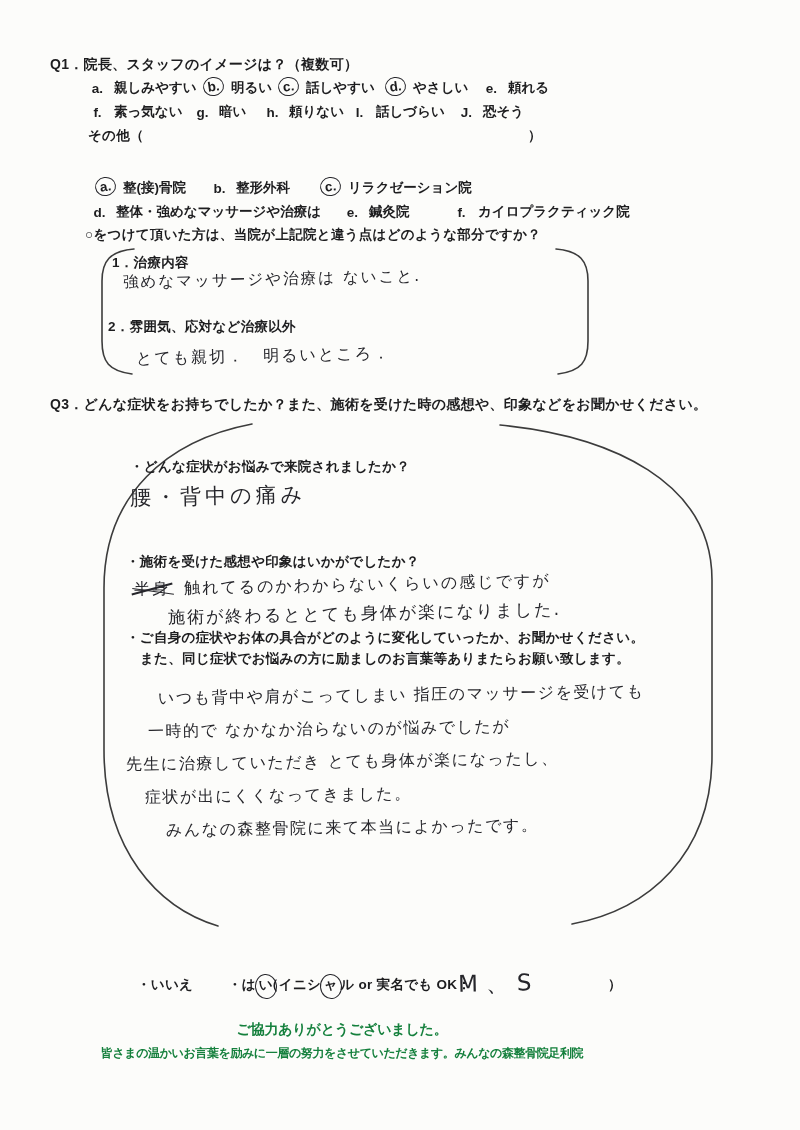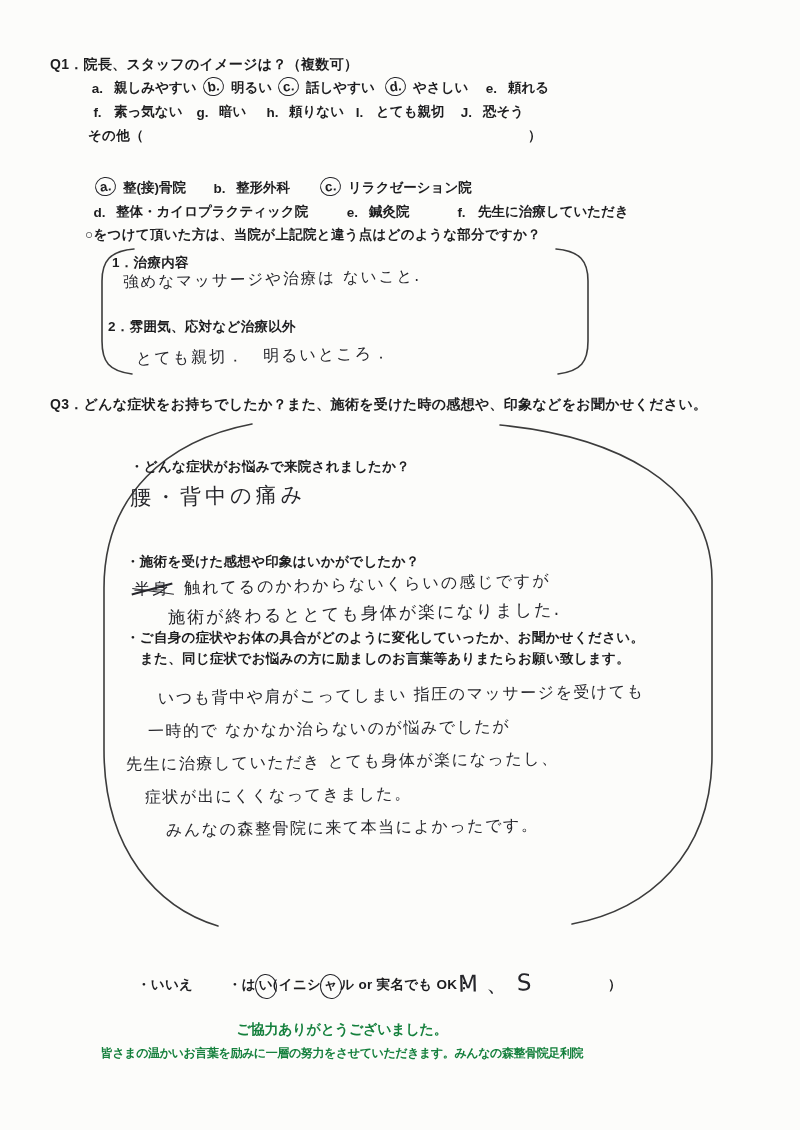--- a/index.html
+++ b/index.html
@@ -93,21 +93,21 @@
       <span class="opt" style="left: 193px;">
       <span class="opt-letter">g.</span>
       <span class="opt-label">暗い</span>
     </span>
       <span class="opt" style="left: 263px;">
       <span class="opt-letter">h.</span>
       <span class="opt-label">頼りない</span>
     </span>
       <span class="opt" style="left: 350px;">
       <span class="opt-letter">I.</span>
-      <span class="opt-label">とても親切</span>
+      <span class="opt-label">話しづらい</span>
     </span>
       <span class="opt" style="left: 457px;">
       <span class="opt-letter">J.</span>
       <span class="opt-label">恐そう</span>
     </span>
     </div>
 
   <div class="print" style="left:88px; top:127px;">その他（</div>
   <div class="print" style="left:528px; top:127px;">）</div>
 
@@ -122,29 +122,29 @@
       <span class="opt-label">整形外科</span>
     </span>
       <span class="opt opt-circled" style="left: 320px;">
       <span class="opt-letter">c.</span>
       <span class="opt-label">リラクゼーション院</span>
     </span>
     </div>
   <div class="opt-row" style="top:203px;">
       <span class="opt" style="left: 90px;">
       <span class="opt-letter">d.</span>
-      <span class="opt-label">整体・カイロプラクティック院</span>
+      <span class="opt-label">整体・強めなマッサージや治療は</span>
     </span>
       <span class="opt" style="left: 343px;">
       <span class="opt-letter">e.</span>
       <span class="opt-label">鍼灸院</span>
     </span>
       <span class="opt" style="left: 452px;">
       <span class="opt-letter">f.</span>
-      <span class="opt-label">先生に治療していただき</span>
+      <span class="opt-label">カイロプラクティック院</span>
     </span>
     </div>
 
   <div class="print" style="left:85px; top:226px;">○をつけて頂いた方は、当院が上記院と違う点はどのような部分ですか？</div>
 
   <div style="position:absolute; left:98px; top:246px; width:494px; height:130px;">
     <svg class="box-svg" style="left:0; top:0;" width="494" height="130" viewBox="0 0 494 130">
       <path d="M 36,3 C 12,5 4,15 4,35 L 4,95 C 4,116 11,125 34,128"></path>
       <path d="M 458,3 C 482,5 490,15 490,35 L 490,95 C 490,116 483,125 460,128"></path>
     </svg>

